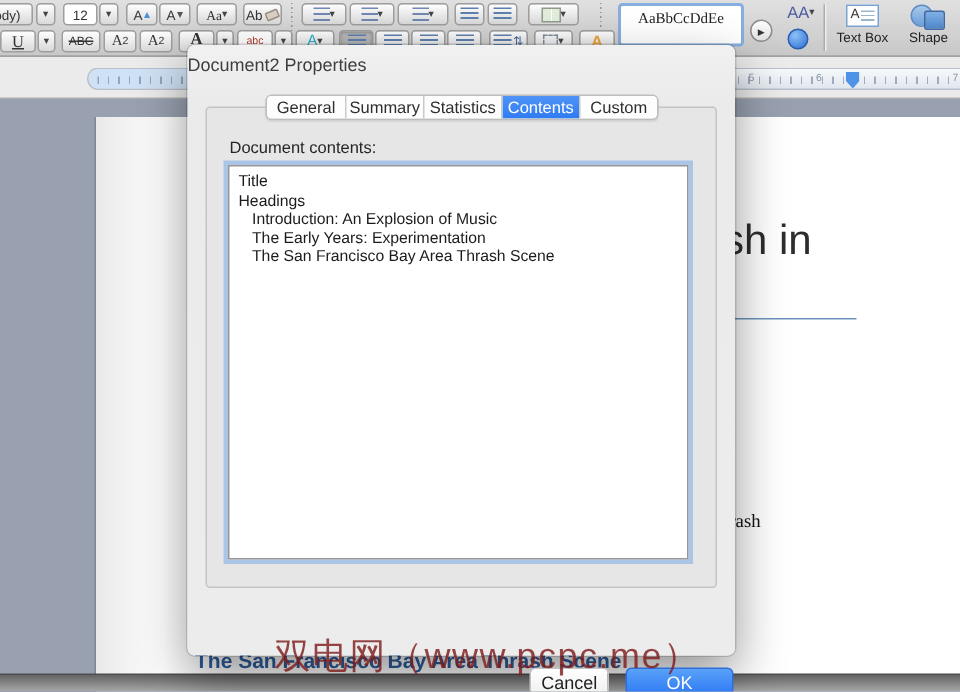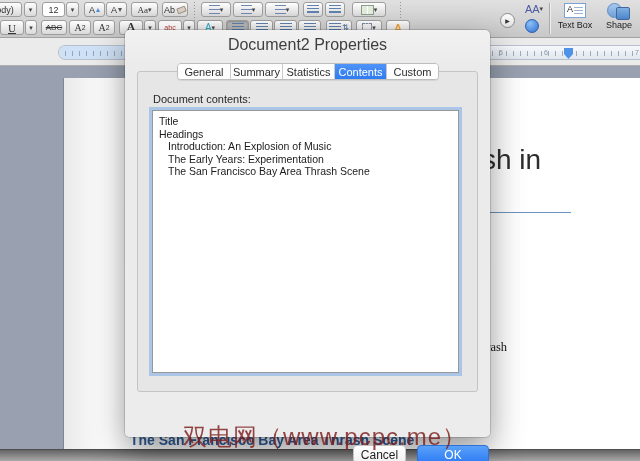--- a/index.html
+++ b/index.html
@@ -73,21 +73,21 @@
   .doc-title-frag { position:absolute; left:418px; top:66px; font-size:28px; color:#2d2d2d; white-space:nowrap; }
   .title-rule { position:absolute; left:377px; top:134px; width:130px; height:1px; background:#6b93bd; }
   .doc-body-frag { position:absolute; left:416px; top:262px; font-family:"Liberation Serif",serif;
                    font-size:12.5px; color:#141414; white-space:nowrap; }
   .doc-link { position:absolute; left:66px; top:354px; font-size:14px; font-weight:bold; color:#2e5f9f; white-space:nowrap; }
 
   
   .dialog { position:absolute; left:125px; top:30px; width:365px; height:407px;
             background:linear-gradient(#f1f1f1,#ebebeb 36px,#ececec); border-radius:5px;
             box-shadow:0 14px 34px rgba(0,0,0,.42), 0 0 0 1px rgba(0,0,0,.14); z-index:10; }
-  .dlg-title { position:absolute; top:6px; left:0; right:0; text-align:center; font-size:16px; color:#3f3f3f; }
+  .dlg-title { position:absolute; top:6px; left:0; right:0; font-size:12px; color:#3f3f3f; }
   .panel { position:absolute; left:12px; right:12px; top:41px; height:321px; background:#e6e6e6;
            border:1px solid #c4c4c4; border-radius:3px; z-index:1; }
   .tabs { position:absolute; top:33px; left:52px; height:17px; display:flex; border:1px solid #bdbdbd;
           border-radius:4px; overflow:hidden; background:#fdfdfd; z-index:2; box-shadow:0 1px 1px rgba(0,0,0,.08); }
   .tab { width:52px; display:flex; align-items:center; justify-content:center; font-size:11px;
          color:#2e2e2e; border-left:1px solid #cacaca; background:#fdfdfd; }
   .tab:first-child { border-left:none; }
   .tab.selected { background:linear-gradient(#4f93f7,#2f7bf2); color:#fff; }
   .dc-label { position:absolute; left:28px; top:63px; font-size:11px; color:#262626; z-index:2; }
   .listbox { position:absolute; left:27px; top:80px; width:307px; height:263px; background:#fff;
@@ -150,20 +150,23 @@
     <div class="tb r1" style="left:303px;width:20px;">
       <span class="align-ic"></span>
     </div>
     <div class="tb r1" style="left:325px;width:20px;">
       <span class="align-ic"></span>
     </div>
     <div class="tb r1 dd" style="left:352px;width:34px;">
       <span class="cols-ic"></span>
     </div>
     <div class="sep-dot" style="left:400px;"></div>
+    <div class="stylebox">
+      <span>AaBbCcDdEe</span>
+    </div>
     <div class="play"></div>
     <div class="tb r1 flat dd" style="left:521px;width:26px;top:1px;">
       <span style="font-size:11px;color:#4a5aa0;">AA</span>
     </div>
     <div class="tb flat" style="left:524px;top:18px;width:16px;height:16px;">
       <span class="globe-ic"></span>
     </div>
     <div class="sep-solid" style="left:549px;"></div>
     <div class="big-btn" style="left:552px;width:46px;">
       <span class="tbx-ic"></span>

